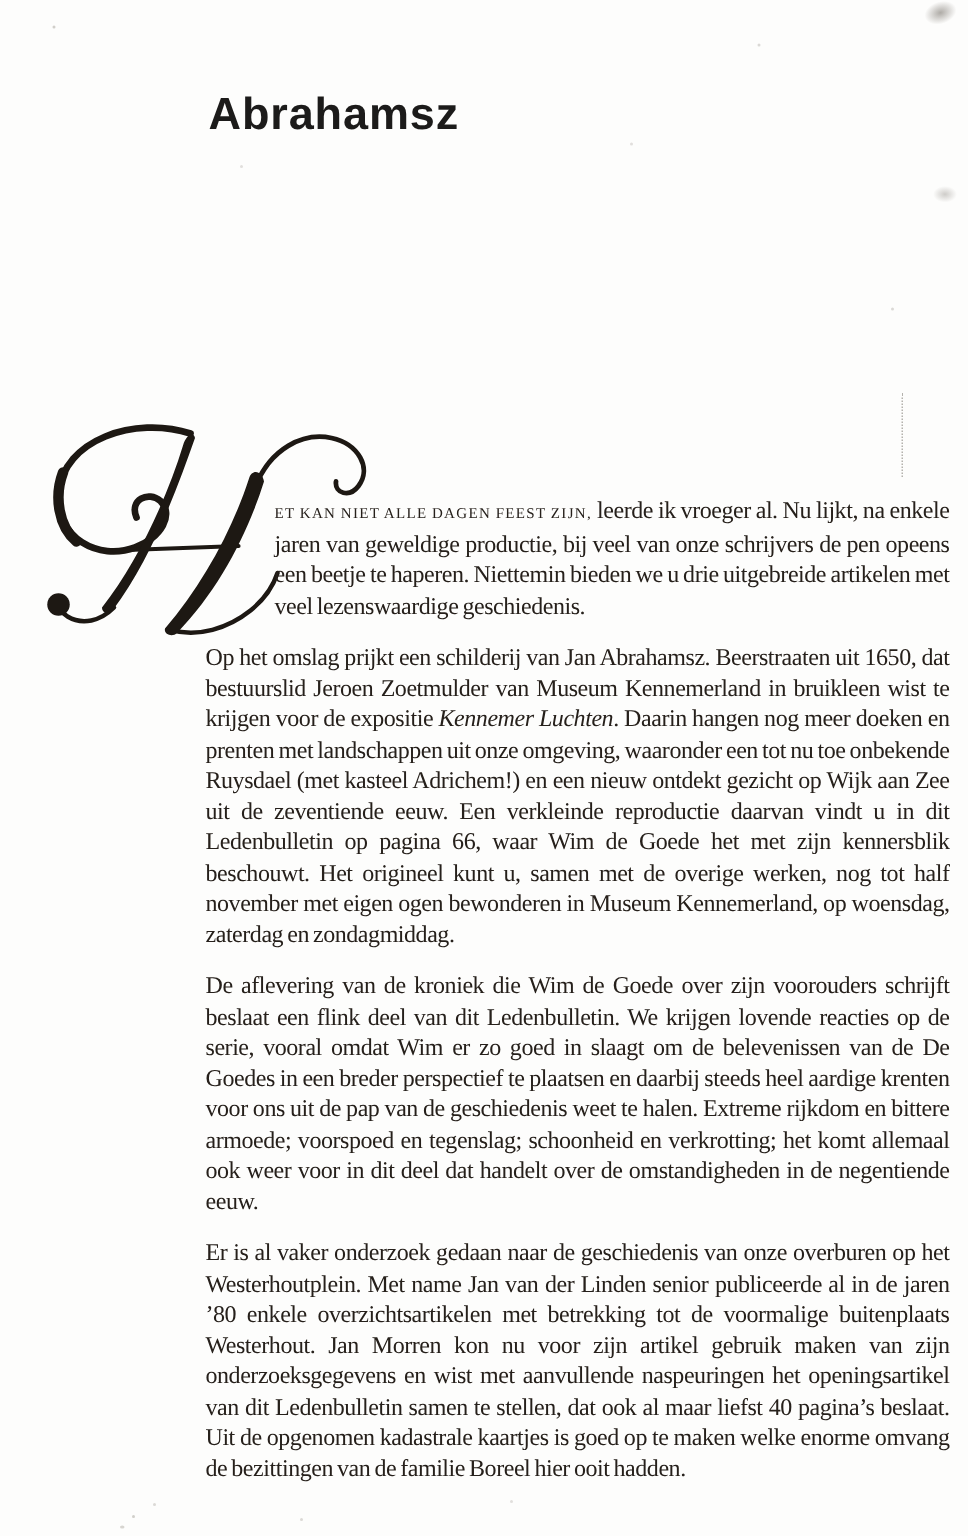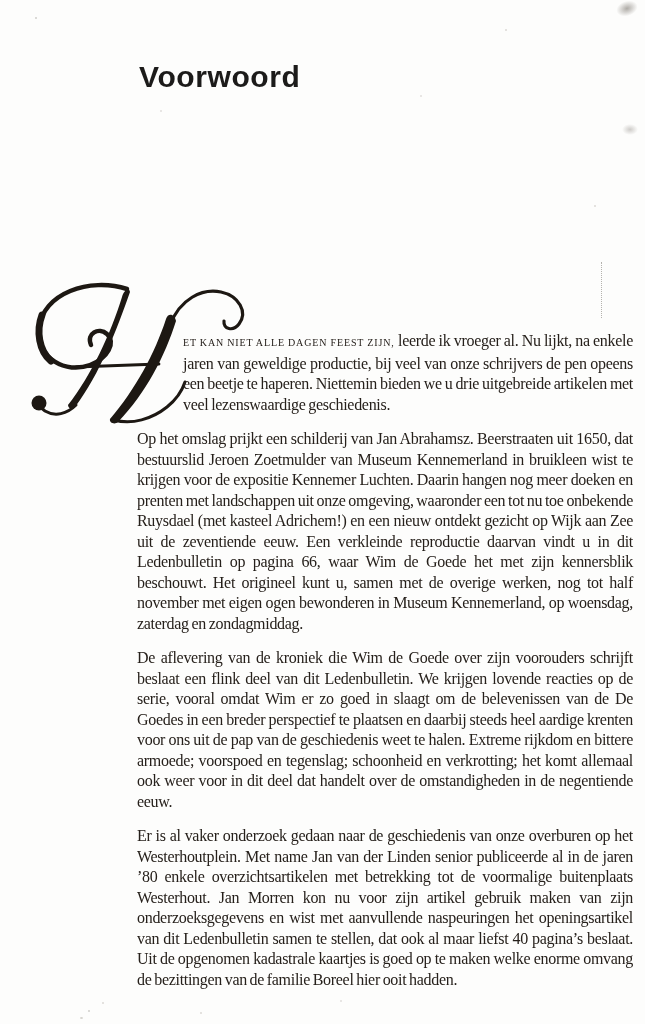--- a/index.html
+++ b/index.html
@@ -24,38 +24,38 @@
   .text-block {
     position:absolute; left:137px; top:331px; width:496px;
     color:#26201b;
     font-size:16px; line-height:20.5px;
     text-align:justify;
     letter-spacing:-0.3px; word-spacing:-1px;
   }
   .para { margin:0 0 14px 0; }
   .para.intro { margin-left:46px; }
   .seg-smallcaps { font-size:10px; letter-spacing:0.9px; }
-  .seg-italic { }
+  .seg-italic { font-style:italic; }
   .speck { position:absolute; background:#8f897f; border-radius:50%; }
   .smudge {
     position:absolute;
     background:radial-gradient(ellipse at center, rgba(110,104,96,0.55), rgba(110,104,96,0) 70%);
   }
   .dotted-line {
     position:absolute;
     border-left:1px dotted rgba(92,86,78,0.45);
     width:0;
   }
 </style>
 </head>
 <body>
 
 <div>
 
-  <h1 class="page-title">Voorwoord</h1>
+  <h1 class="page-title">Abrahamsz</h1>
 
   <div class="drop-cap" role="img" aria-label="H">
     <svg viewBox="0 0 240 150" width="240" height="150" xmlns="http://www.w3.org/2000/svg" aria-hidden="true">
       <g stroke="#1d1813" fill="none" stroke-linecap="round">
         <path d="M 109 8 C 72 -4 24 12 21 48 C 19 78 48 93 72 84 C 90 77 98 62 89 53 C 81 46 68 52 73 64" stroke-width="4.5"></path>
         <path d="M 24 34 C 18 50 21 70 33 80" stroke-width="7"></path>
         <path d="M 58 86 L 141 83" stroke-width="2.8"></path>
         <path d="M 152 44 C 162 18 184 7 203 11 C 221 15 230 31 221 43 C 215 51 205 48 206 40" stroke-width="3.2"></path>
         <path d="M 96 139 C 114 144 134 138 149 126 C 159 118 164 110 167 101" stroke-width="3"></path>
         <path d="M 58 124 C 49 133 37 136 27 130 C 23 127 21 125 21 122" stroke-width="3"></path>

